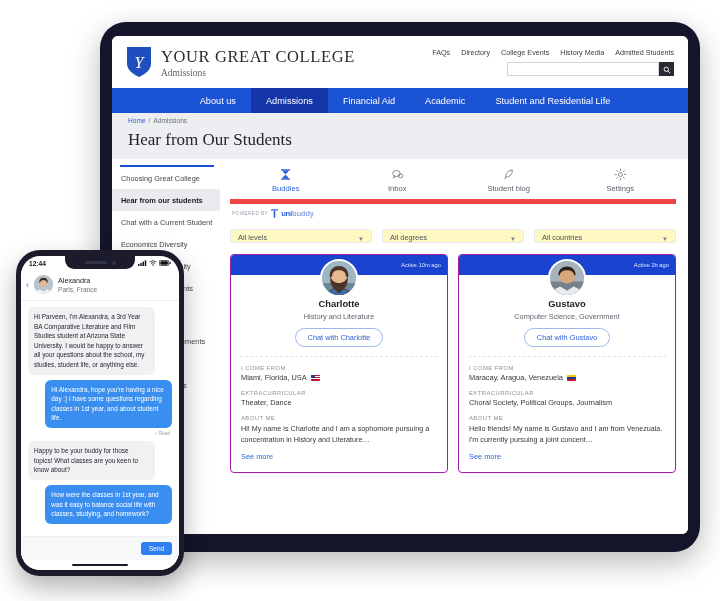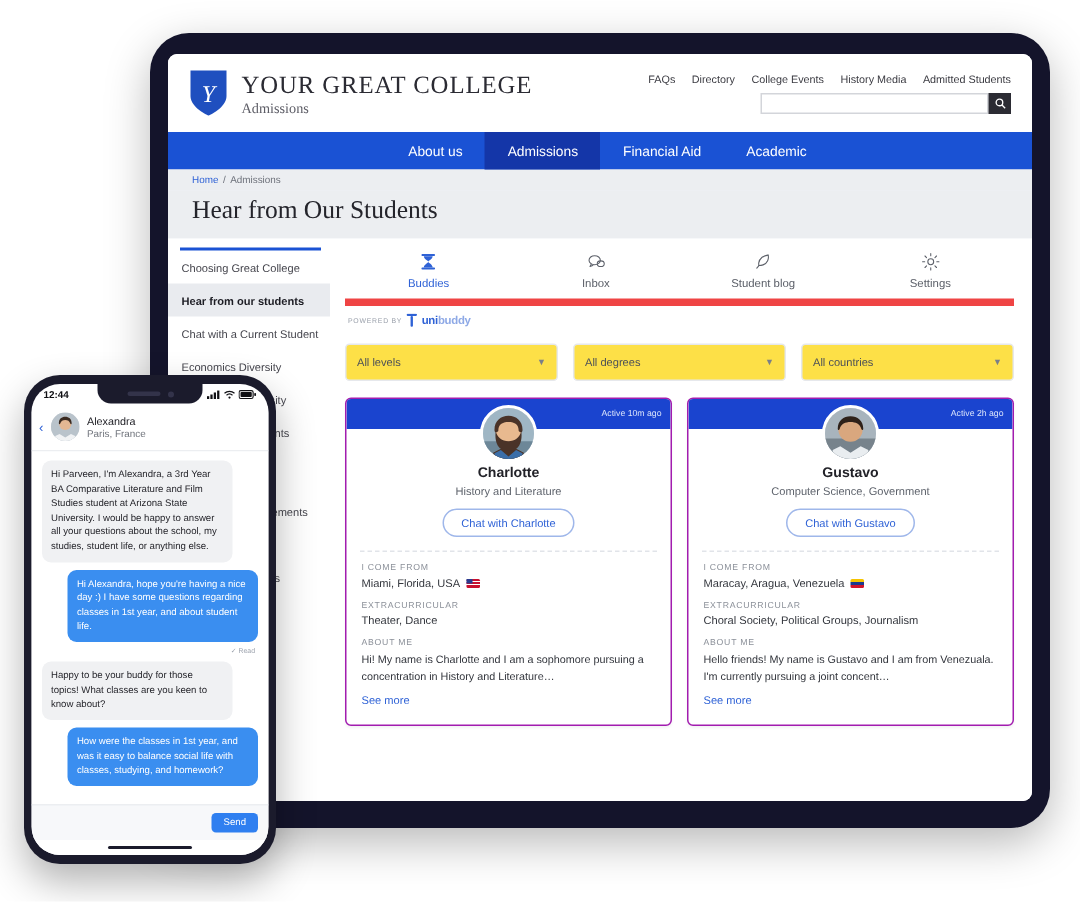--- a/index.html
+++ b/index.html
@@ -97,22 +97,22 @@
 
   .powered { display: flex; align-items: center; gap: 3px; margin: 5px 0 0 2px; }
   .powered .pw { font-size: 4.6px; letter-spacing: .5px; color: #9aa0ab; }
   .powered .ub-mark svg { width: 7px; height: 9px; display: block; }
   .powered .ub-word { font-size: 7.6px; font-weight: bold; color: #2f62d6; letter-spacing: -.2px; }
   .powered .ub-word b { color: #2f62d6; }
   .powered .ub-word i { font-style: normal; color: #8ea9e6; }
 
   .filters { display: flex; gap: 10px; margin-top: 11px; }
   .filter {
-    flex: 1; height: 25px; background: #fde047; border: 1px solid #e6e8ec;
-    border-radius: 3px; display: flex; align-items: center;
+    flex: 1; height: 14px; background: #fef9c3; border: 1px solid #e6e8ec;
+    border-radius: 3px; display: flex; align-items: flex-end;
     padding: 0 7px; font-size: 7.4px; color: #4c5058;
   }
   .filter .caret { margin-left: auto; font-size: 6px; color: #7a7f88; }
 
   .cards { display: flex; gap: 10px; margin-top: 11px; }
   .card {
     flex: 1; background: #fff; border: 1px solid #a21caf; border-radius: 4px;
     overflow: hidden; min-width: 0;
     box-shadow: 0 1px 2px rgba(16,24,40,.05);
   }
@@ -233,20 +233,21 @@
           </div>
         </div>
       </div>
     </div>
 
     <div class="mainnav">
       <div class="navitem">About us</div>
       <div class="navitem active">Admissions</div>
       <div class="navitem">Financial Aid</div>
       <div class="navitem">Academic</div>
+      <div class="navitem">Student and Residential Life</div>
     </div>
 
     <div class="crumbbar">
       <span class="c-home">Home</span>
       <span class="c-sep">/</span>
       <span class="c-cur">Admissions</span>
     </div>
     <div class="titlebar">
       <div class="pagetitle">Hear from Our Students</div>
     </div>

